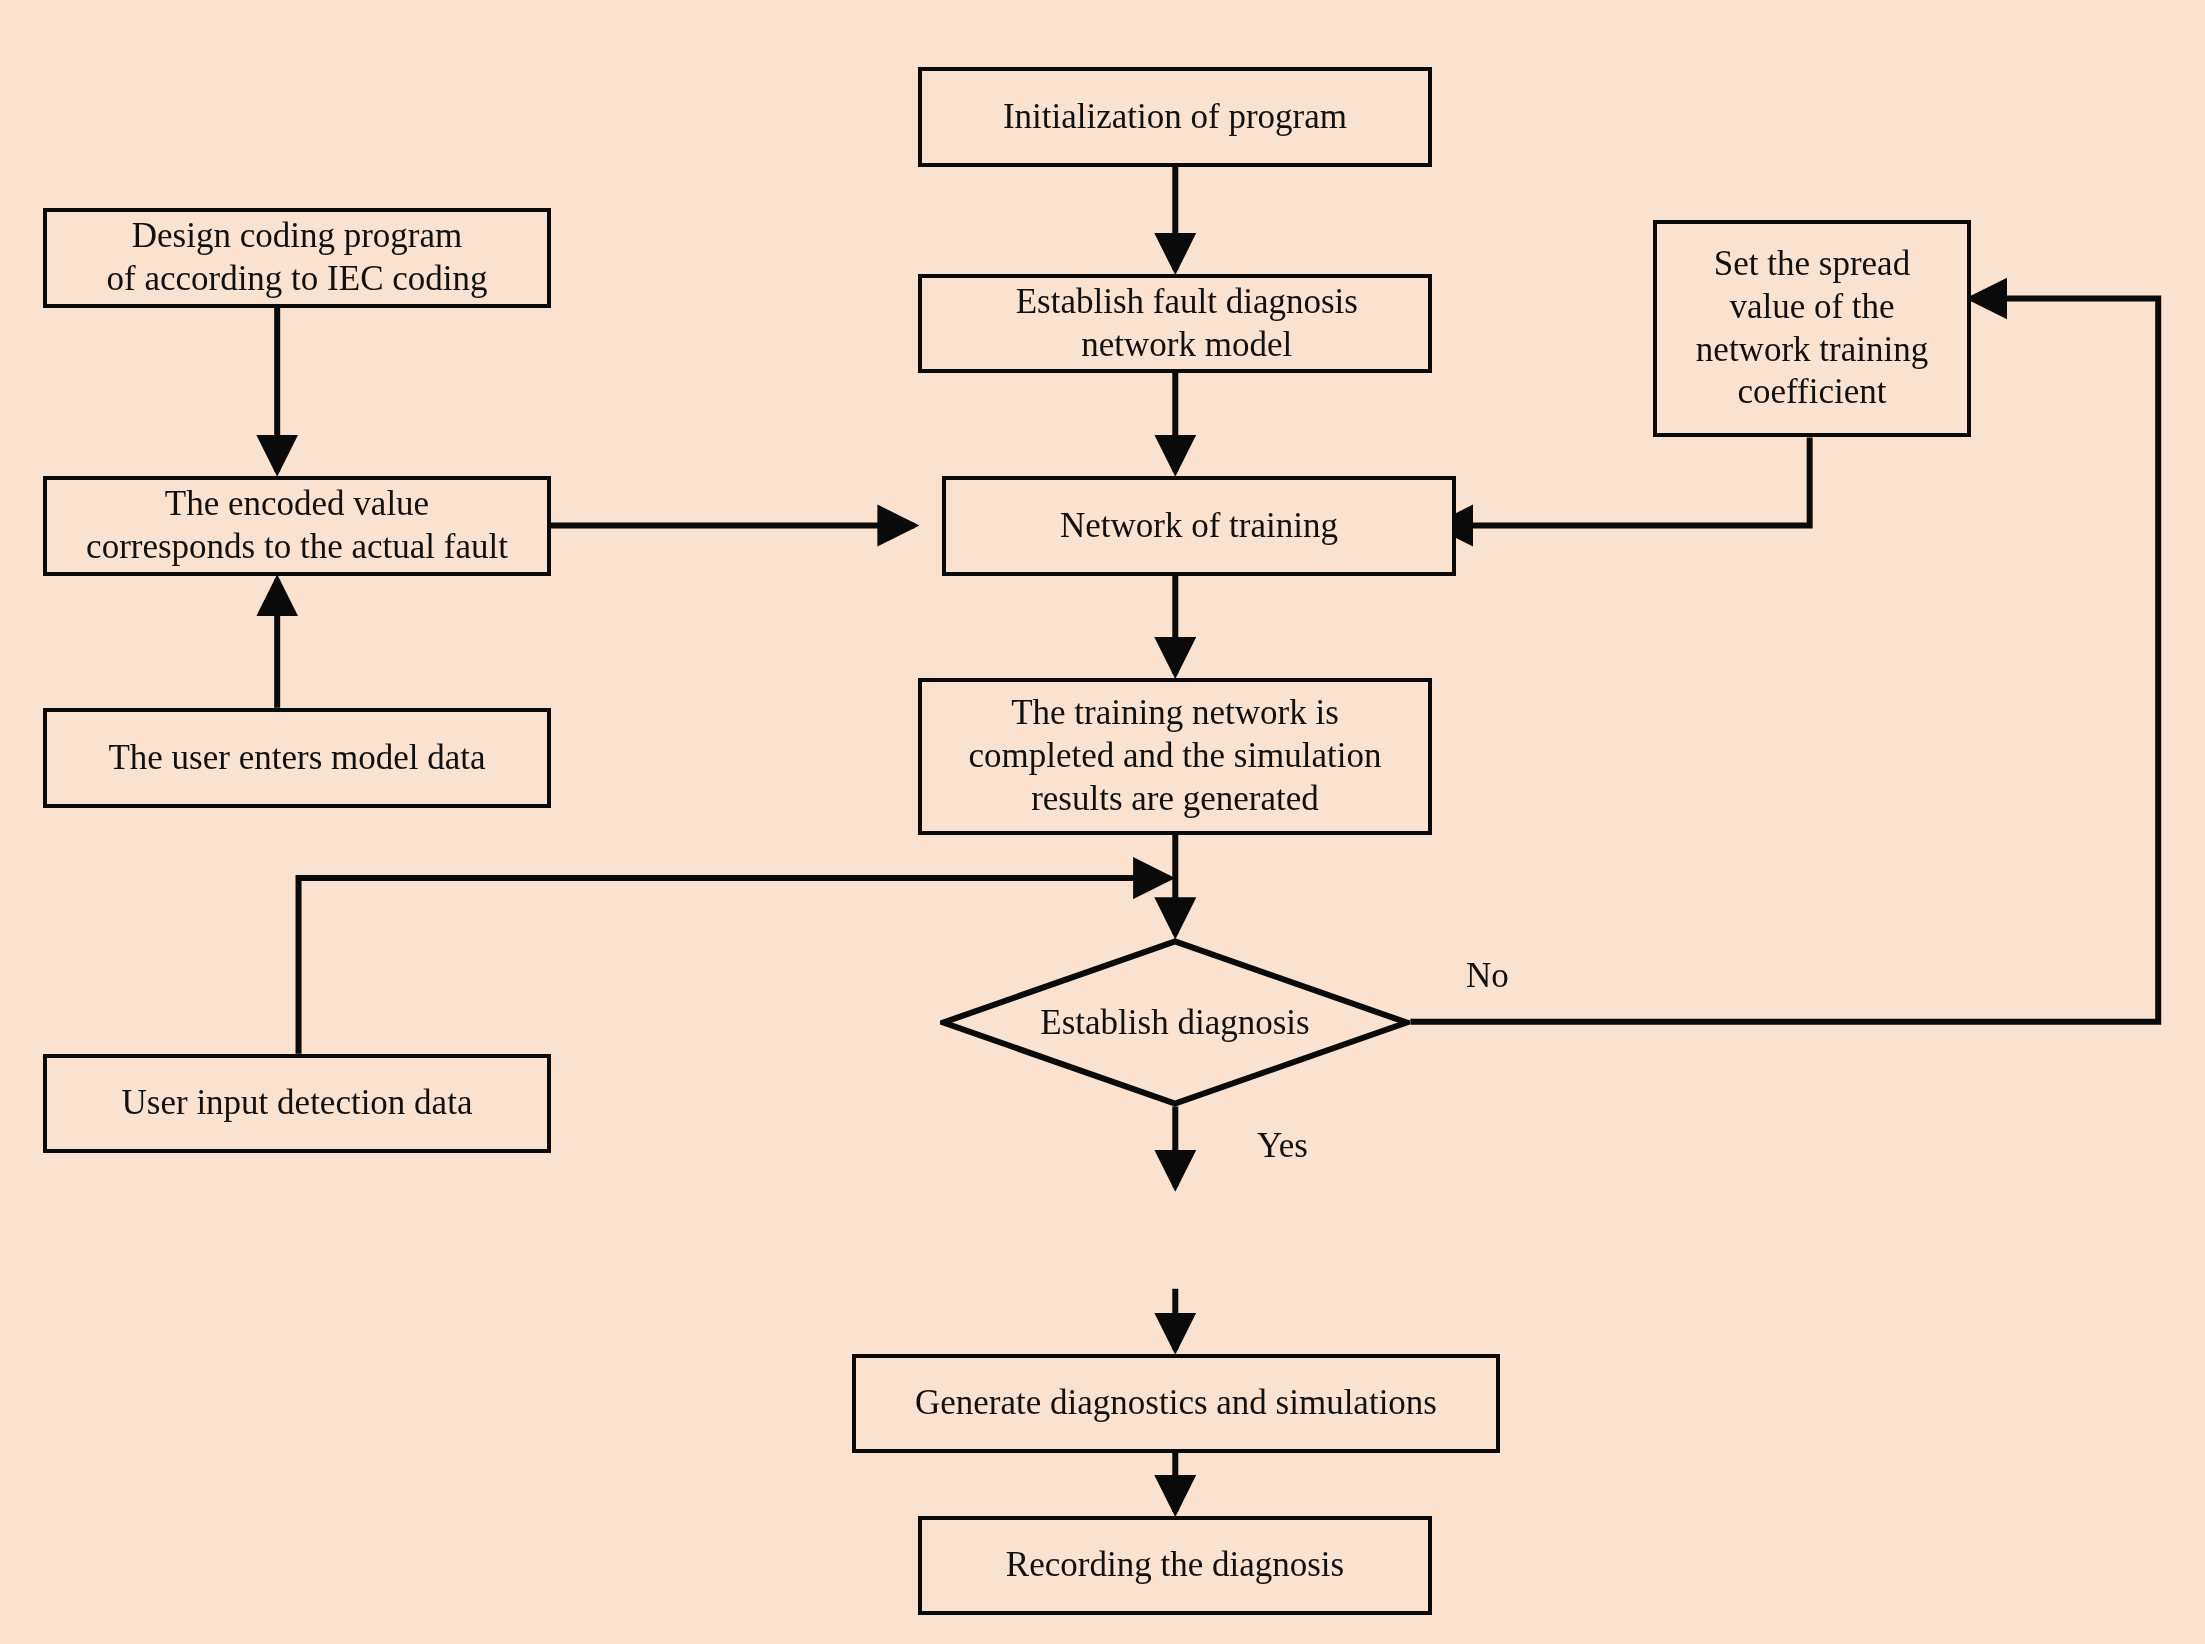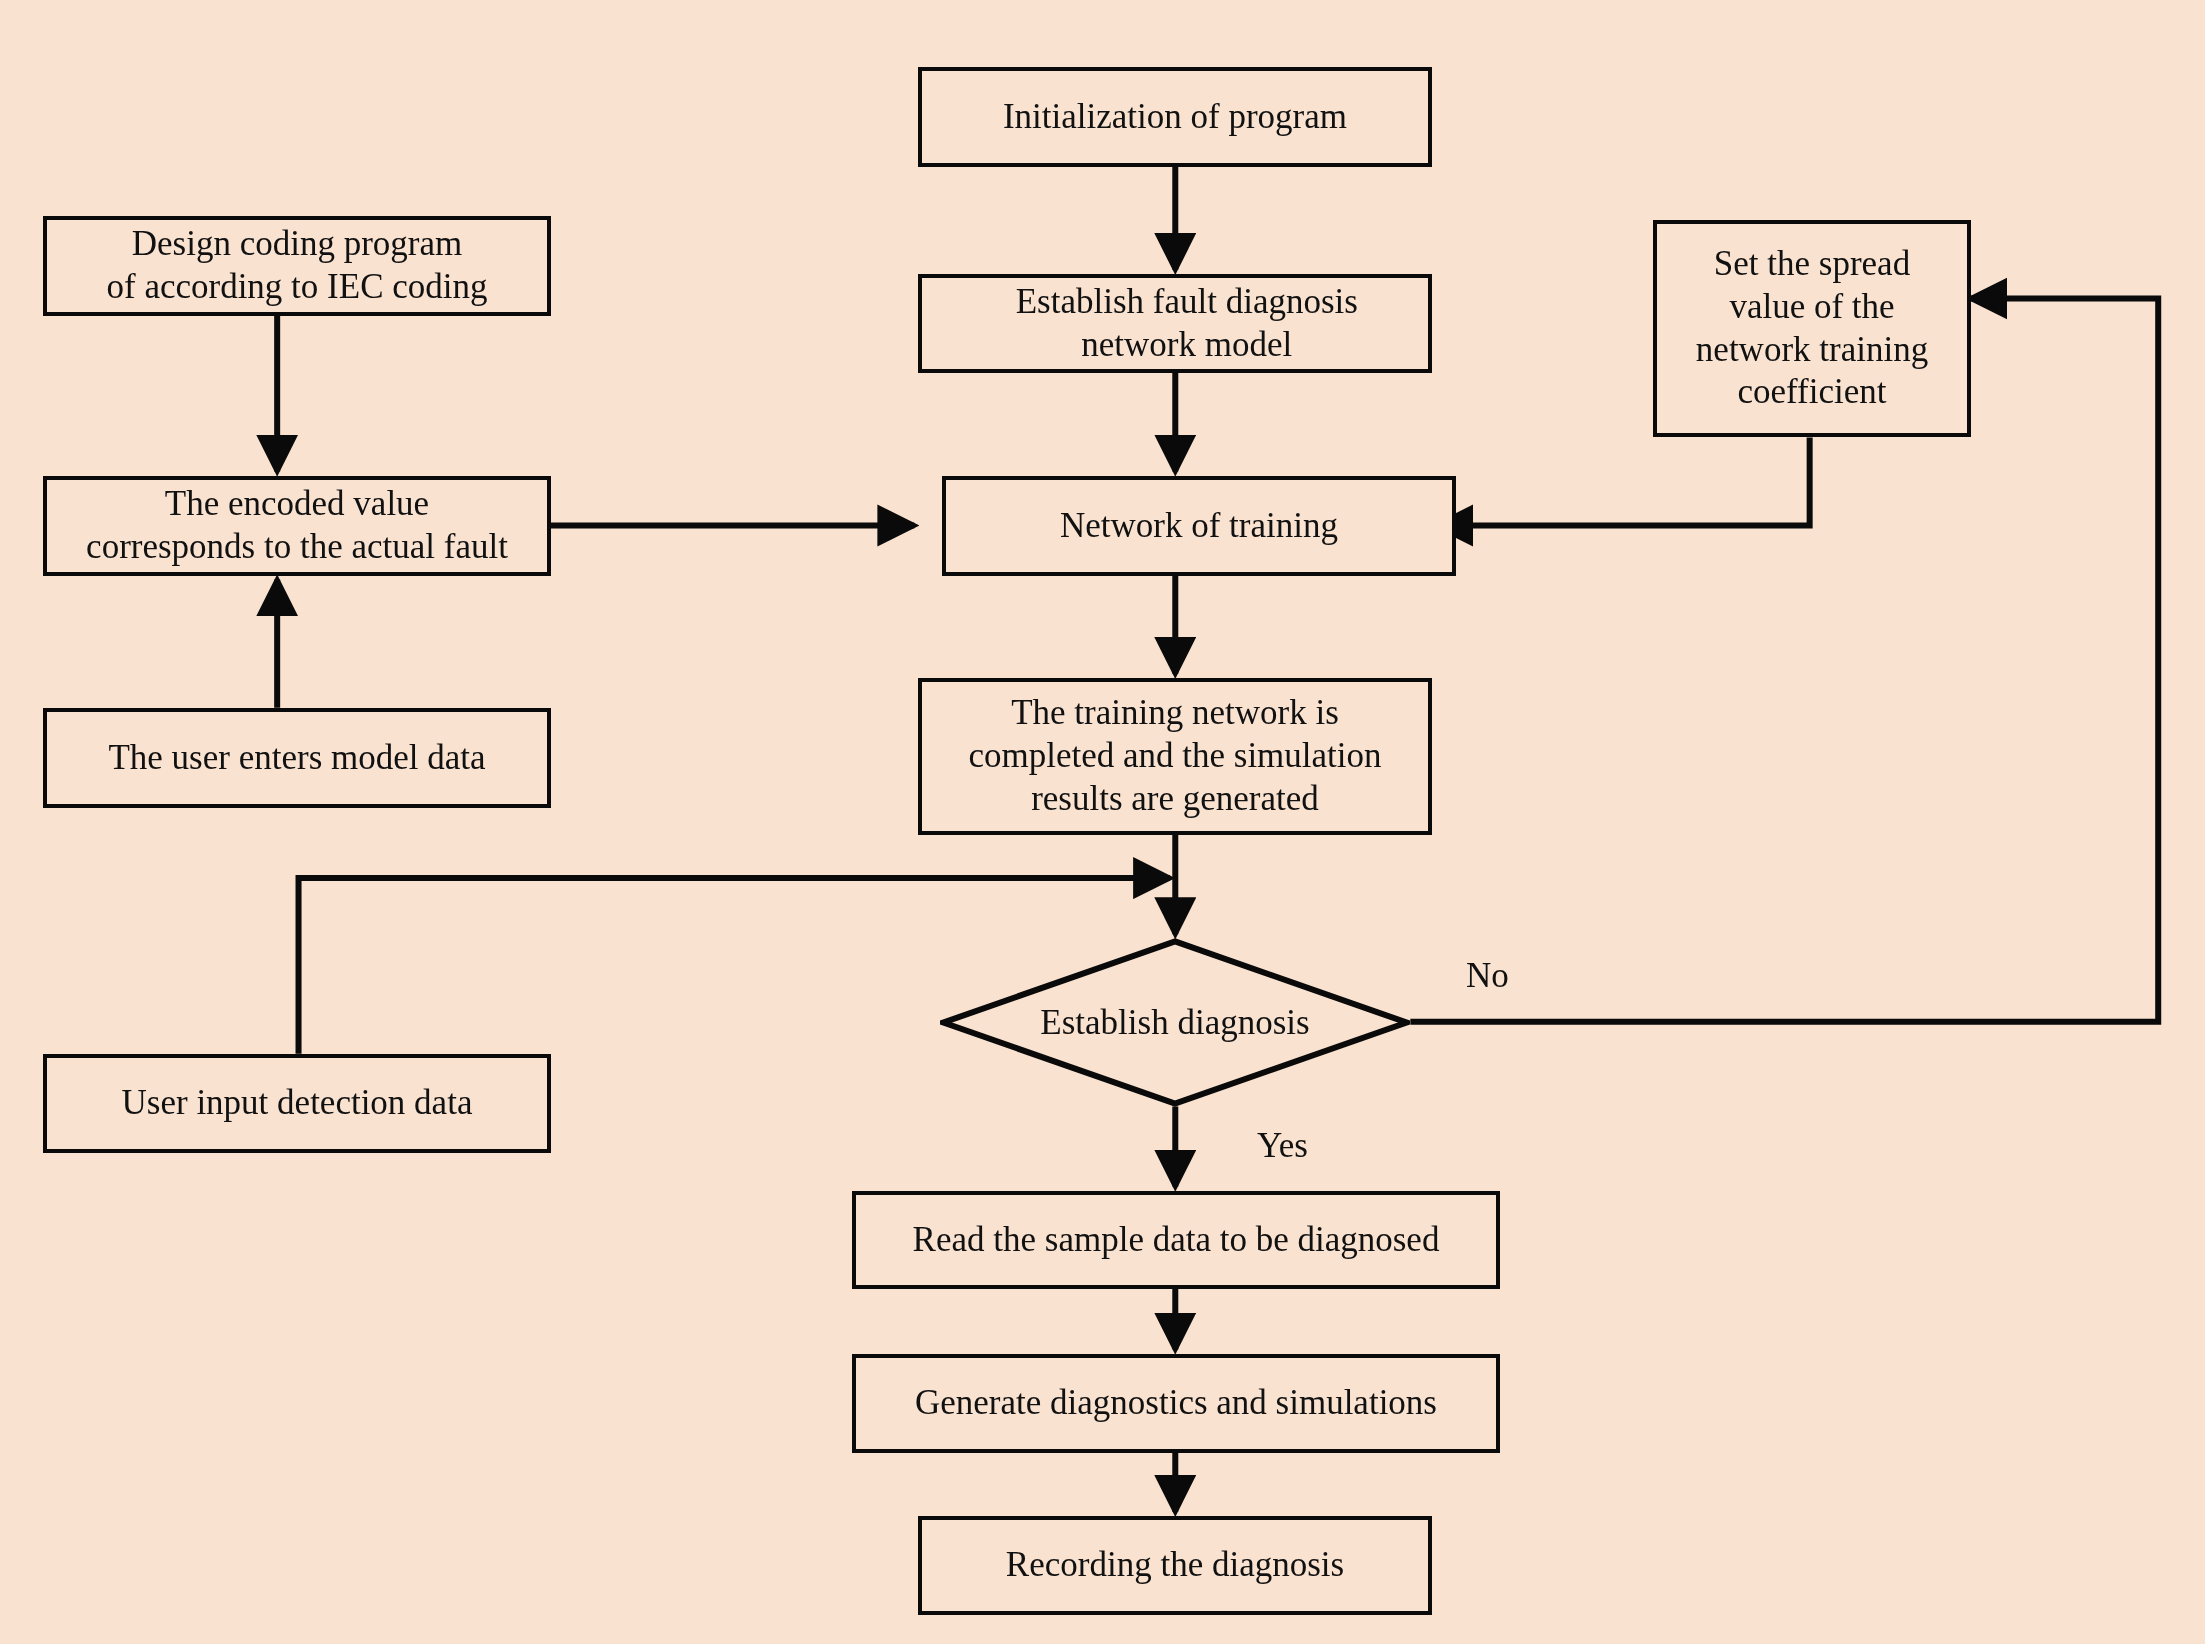--- a/index.html
+++ b/index.html
@@ -104,21 +104,21 @@
 
     <path d="M 1760 1930 L 1760 2021" stroke="#0a0a0a" stroke-width="9" fill="none" marker-end="url(#arrow)"></path>
 
     <path d="M 1760 2175 L 1760 2264" stroke="#0a0a0a" stroke-width="9" fill="none" marker-end="url(#arrow)"></path>
   </svg>
 
   <div class="node" style="left:918px; top:67px; width:514px; height:100px;">
     <span>Initialization of program</span>
   </div>
 
-  <div class="node" style="left:43px; top:216px; width:508px; height:100px;">
+  <div class="node" style="left:43px; top:208px; width:508px; height:100px;">
     <span>Design coding program
 of according to IEC coding</span>
   </div>
 
   <div class="node" style="left:918px; top:274px; width:514px; height:99px;padding-left:33px;">
     <span>Establish fault diagnosis
 network model</span>
   </div>
 
   <div class="node" style="left:1653px; top:220px; width:318px; height:217px;">
@@ -151,23 +151,20 @@
     <span>User input detection data</span>
   </div>
 
   <div class="diamond-wrap" style="left:940px; top:938px; width:470px; height:169px;">
     <svg width="470" height="169" viewBox="0 0 704 253" xmlns="http://www.w3.org/2000/svg">
       <polygon points="352,5 699,126.5 352,248 5,126.5" fill="#f9e2d0" stroke="#0a0a0a" stroke-width="9" stroke-linejoin="miter"></polygon>
     </svg>
     <div class="diamond-label">Establish diagnosis</div>
   </div>
 
-  <div class="node" style="left:852px; top:1191px; width:648px; height:98px;">
-    <span>Read the sample data to be diagnosed</span>
-  </div>
 
   <div class="node" style="left:852px; top:1354px; width:648px; height:99px;">
     <span>Generate diagnostics and simulations</span>
   </div>
 
   <div class="node" style="left:918px; top:1516px; width:514px; height:99px;">
     <span>Recording the diagnosis</span>
   </div>
 
   <div class="edge-label" style="left:1466px; top:956px;">No</div>

